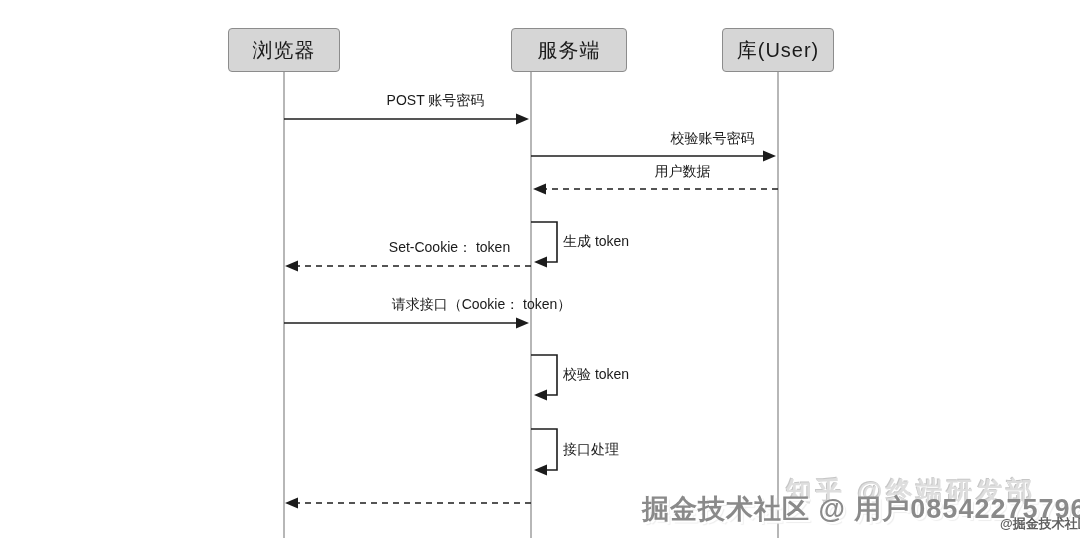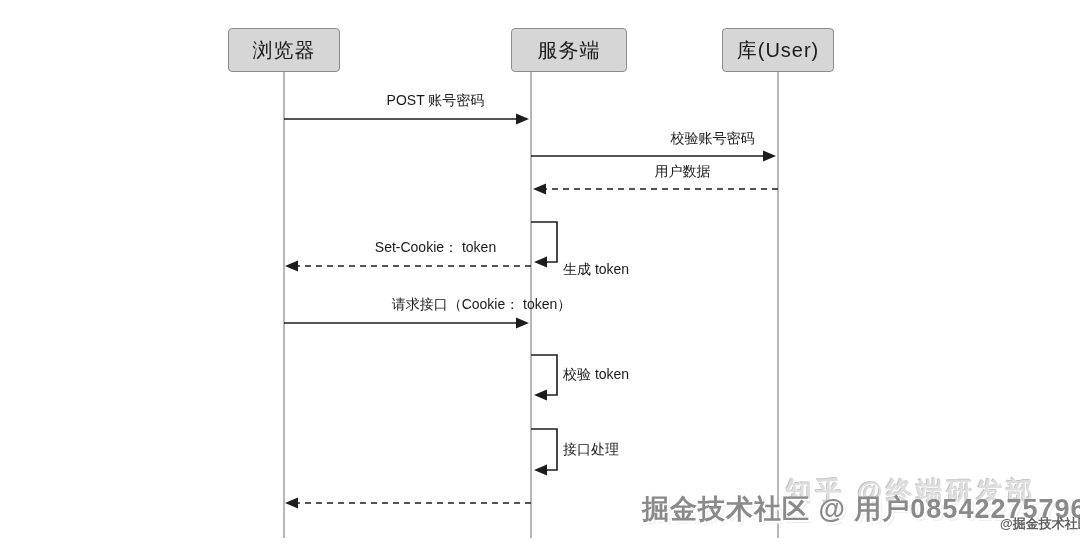--- a/index.html
+++ b/index.html
@@ -45,32 +45,32 @@
     width: 247px;
     text-align: center;
     font-size: 14px;
     color: #1a1a1a;
     white-space: nowrap;
     margin-left: 28px;
   }
   .msg-1 { left: 284px; top: 92px; }
   .msg-2 { left: 531px; top: 130px; padding-left: 30px; }
   .msg-3 { left: 531px; top: 163px; }
-  .msg-5 { left: 284px; top: 239px; }
+  .msg-5 { left: 298px; top: 239px; }
   .msg-6 { left: 284px; top: 296px; padding-left: 46px; }
   .msg-9 { left: 284px; top: 477px; }
 
   .loop-label {
     position: absolute;
     left: 563px;
     font-size: 14px;
     color: #1a1a1a;
     white-space: nowrap;
   }
-  .loop-4 { top: 233px; margin-top: 28px; }
+  .loop-4 { top: 233px; }
   .loop-7 { top: 366px; text-align: center; }
   .loop-8 { top: 441px; }
 
   .wm-zhihu {
     position: absolute;
     left: 786px;
     top: 474px;
     font-size: 26px;
     font-weight: bold;
     letter-spacing: 4px;

